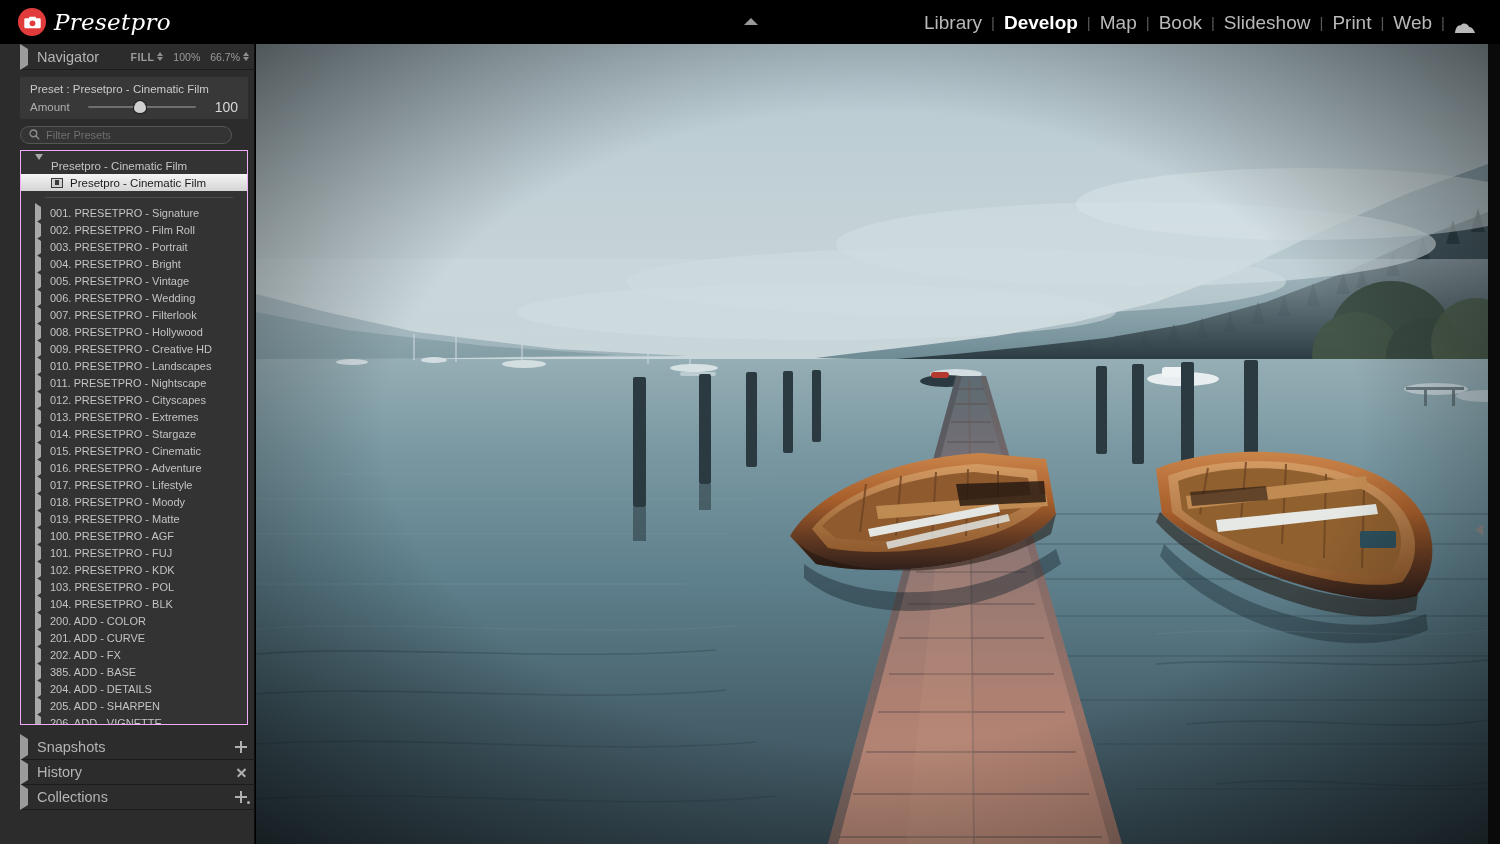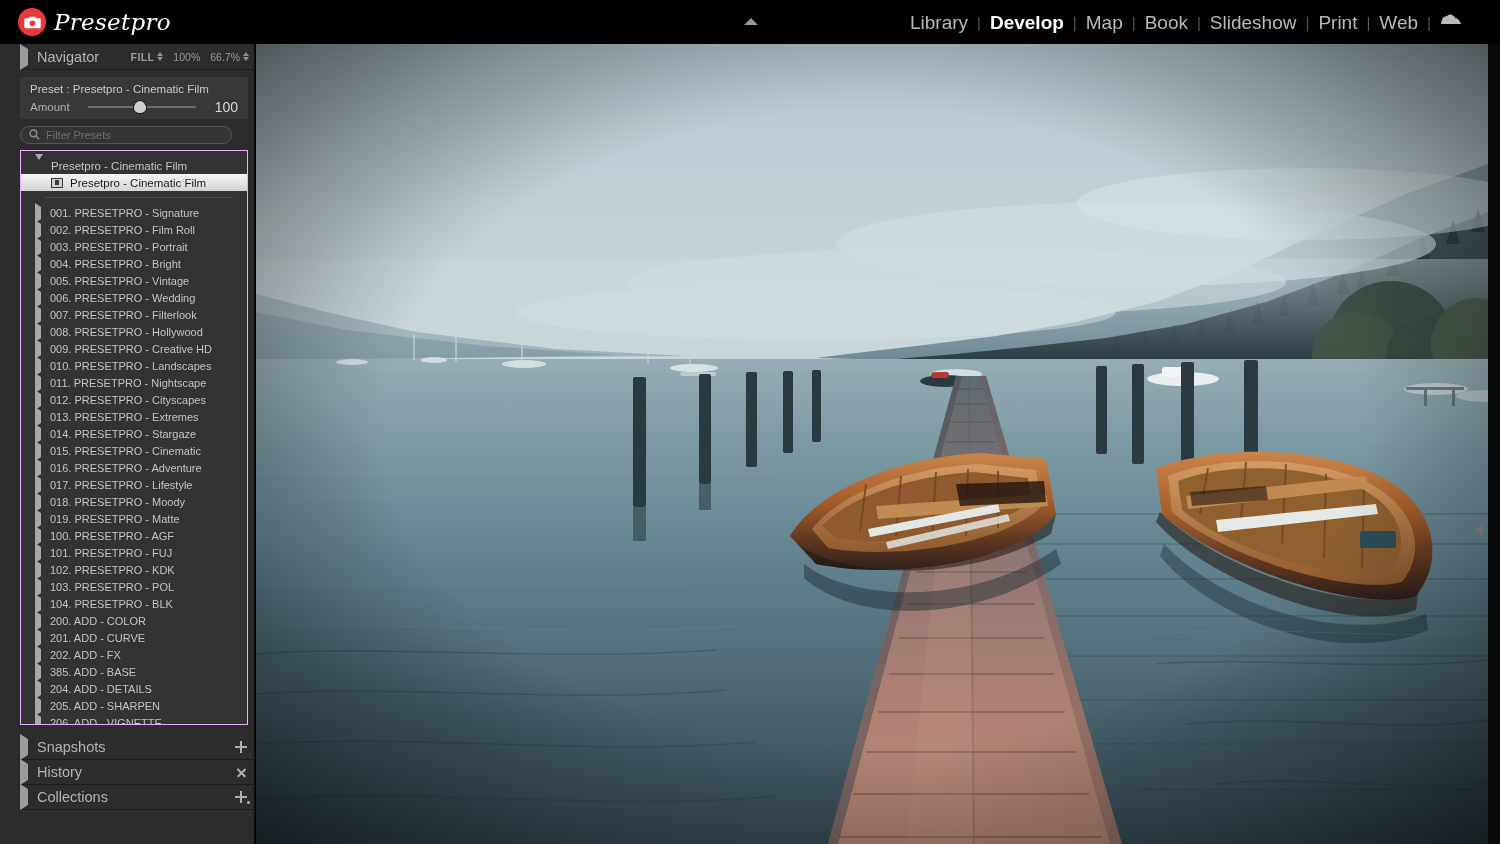--- a/index.html
+++ b/index.html
@@ -26,22 +26,22 @@
     display: flex; align-items: center; justify-content: center;
   }
   .logo-badge svg { display: block; }
   .logo-text {
     color: #fff; font-size: 23px; line-height: 1;
     font-family: "DejaVu Serif", serif; font-style: italic; font-weight: 400;
     letter-spacing: .3px;
   }
 
   .modules {
-    position: absolute; right: 28px; top: 12px;
-    display: flex; align-items: flex-start; gap: 0;
+    position: absolute; right: 14px; top: 12px;
+    display: flex; align-items: flex-end; gap: 0;
     font-size: 19px;
   }
   .modules .mod {
     color: #b9b9b9; padding: 0 9px; cursor: pointer; line-height: 22px;
     white-space: nowrap;
   }
   .modules .mod.active { color: #ffffff; font-weight: bold; }
   .modules .sep { color: #5a5a5a; font-size: 15px; line-height: 22px; }
   .cloud-icon { padding: 0 10px 0 9px; display: flex; align-items: center; }
 

